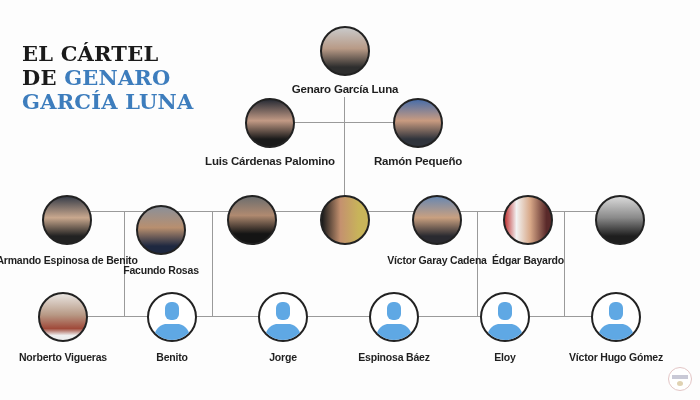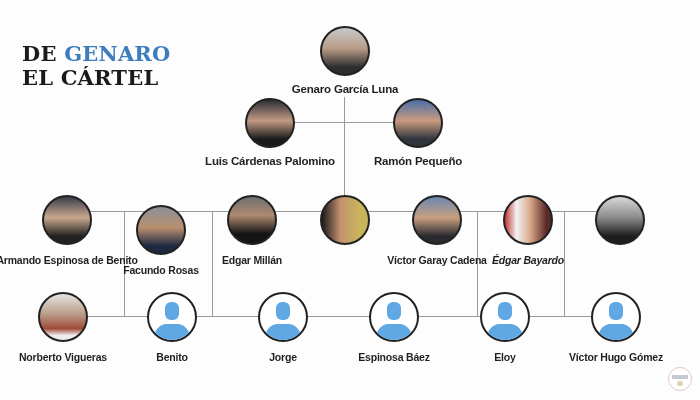--- a/index.html
+++ b/index.html
@@ -19,22 +19,23 @@
   .placeholder { background:#fff; }
   .seal { position:absolute; left:668px; top:367px; width:22px; height:22px; border-radius:50%;
           border:1px solid #e3c6c6; background:#fff; }
   .seal span { position:absolute; left:3px; top:7px; width:16px; height:4px; background:#c9c9d6; }
   .seal i { position:absolute; left:8px; top:13px; width:6px; height:5px; border-radius:50%; background:#e0d2b2; }
 </style>
 </head>
 <body>
 
 <div class="title">
+  <div>EL CÁRTEL</div>
   <div><span>DE </span><span class="blue">GENARO</span></div>
-  <div>EL CÁRTEL</div>
+  <div class="blue">GARCÍA LUNA</div>
 </div>
 
 <div class="line" style="left:344px;top:97px;width:1px;height:100px;"></div>
 <div class="line" style="left:270px;top:122px;width:148px;height:1px;"></div>
 <div class="line" style="left:67px;top:211px;width:553px;height:1px;"></div>
 <div class="line" style="left:124px;top:211px;width:1px;height:105px;"></div>
 <div class="line" style="left:212px;top:211px;width:1px;height:105px;"></div>
 <div class="line" style="left:477px;top:211px;width:1px;height:105px;"></div>
 <div class="line" style="left:564px;top:211px;width:1px;height:105px;"></div>
 <div class="line" style="left:63px;top:316px;width:553px;height:1px;"></div>
@@ -56,30 +57,29 @@
 <div class="node" style="left:67px;top:195px;">
   <div class="avatar" style="background:linear-gradient(#3a3f4a 0%,#c9a88e 45%,#222 85%);"></div>
   <div class="label">Armando Espinosa de Benito</div>
 </div>
 <div class="node" style="left:161px;top:205px;">
   <div class="avatar" style="background:linear-gradient(#8c9098 0%,#b88f6f 45%,#1e2840 85%);"></div>
   <div class="label">Facundo Rosas</div>
 </div>
 <div class="node" style="left:252px;top:195px;">
   <div class="avatar" style="background:linear-gradient(#6e6e6e 0%,#b08a70 40%,#141414 80%);"></div>
-  <div class="label">Edgar Millán</div>
 </div>
 <div class="node" style="left:345px;top:195px;">
   <div class="avatar" style="background:linear-gradient(90deg,#1a1a1a 0%,#c4916f 40%,#c8b45a 80%);"></div>
 </div>
 <div class="node" style="left:437px;top:195px;">
   <div class="avatar" style="background:linear-gradient(#6a88b0 0%,#c9a080 45%,#2a2a30 85%);"></div>
   <div class="label">Víctor Garay Cadena</div>
 </div>
-<div class="node" style="left:528px;top:195px;font-style:italic;">
+<div class="node" style="left:528px;top:195px;">
   <div class="avatar" style="background:linear-gradient(90deg,#c03838 0%,#f2f2f2 25%,#d8a888 55%,#5a2a2a 90%);"></div>
   <div class="label">Édgar Bayardo</div>
 </div>
 <div class="node" style="left:620px;top:195px;">
   <div class="avatar" style="background:linear-gradient(#d8d8d8 0%,#8a8a8a 45%,#1e1e1e 85%);"></div>
 </div>
 
 <div class="node" style="left:63px;top:292px;">
   <div class="avatar" style="background:linear-gradient(#e8e4e0 0%,#b89a86 45%,#a04a3a 75%,#eee 90%);"></div>
   <div class="label">Norberto Vigueras</div>

